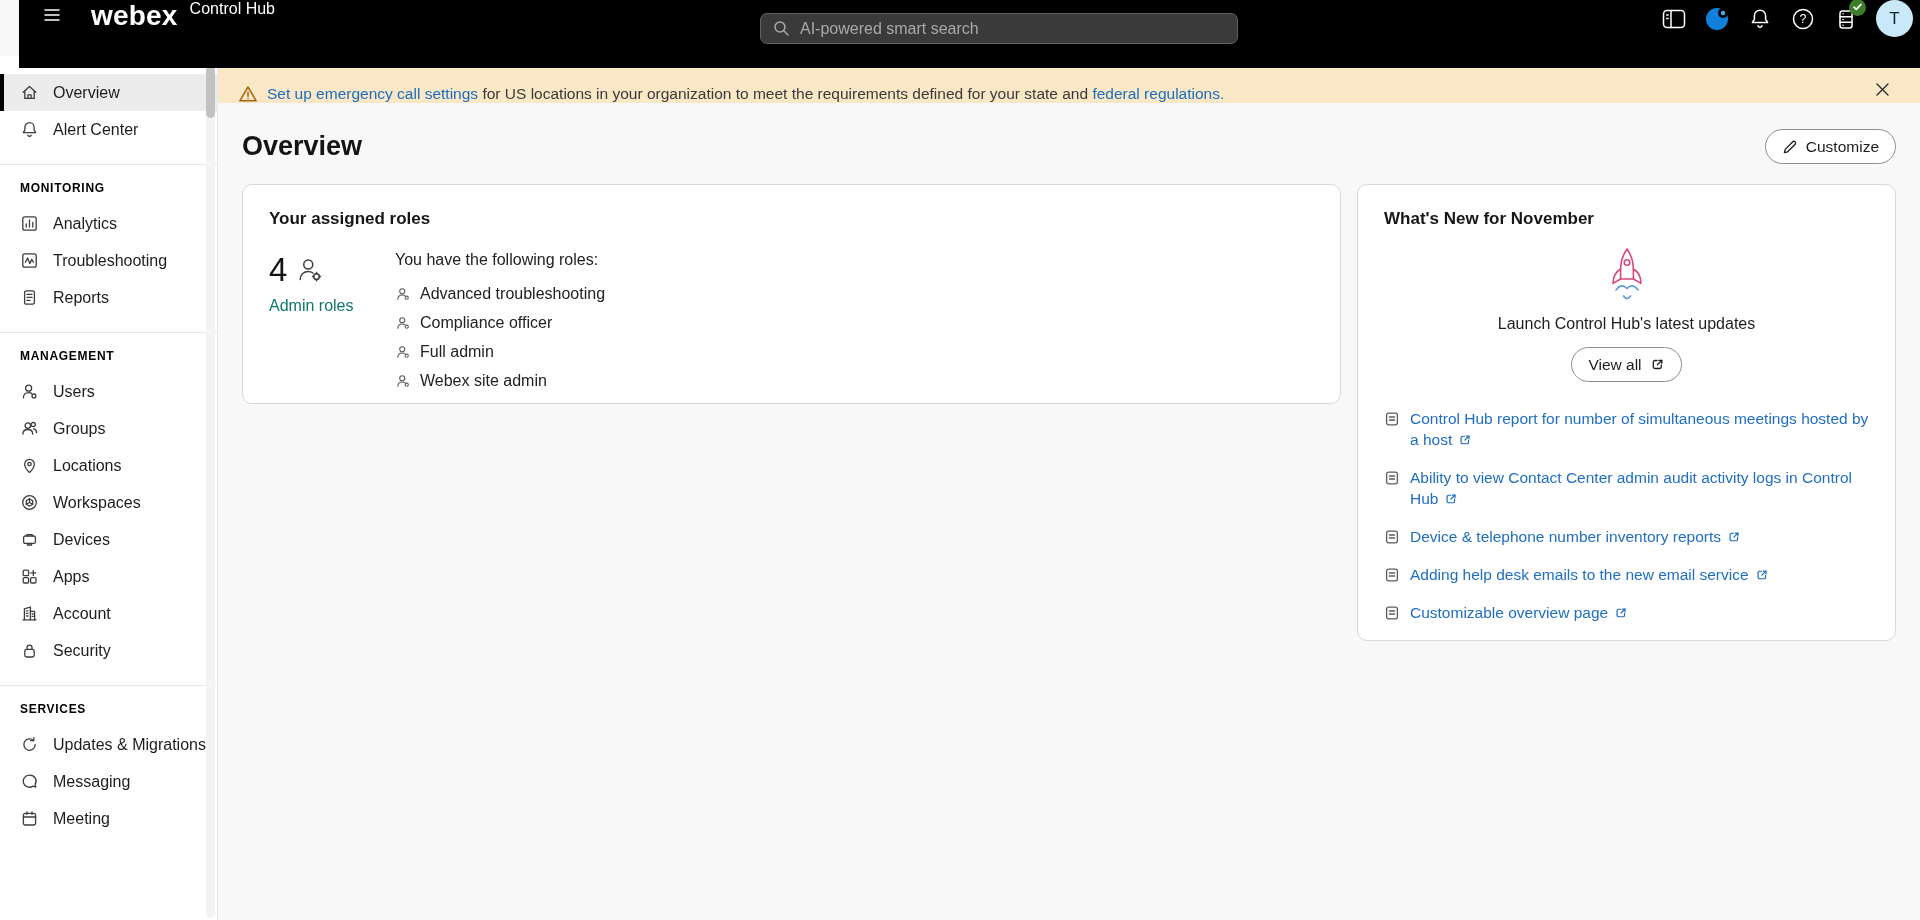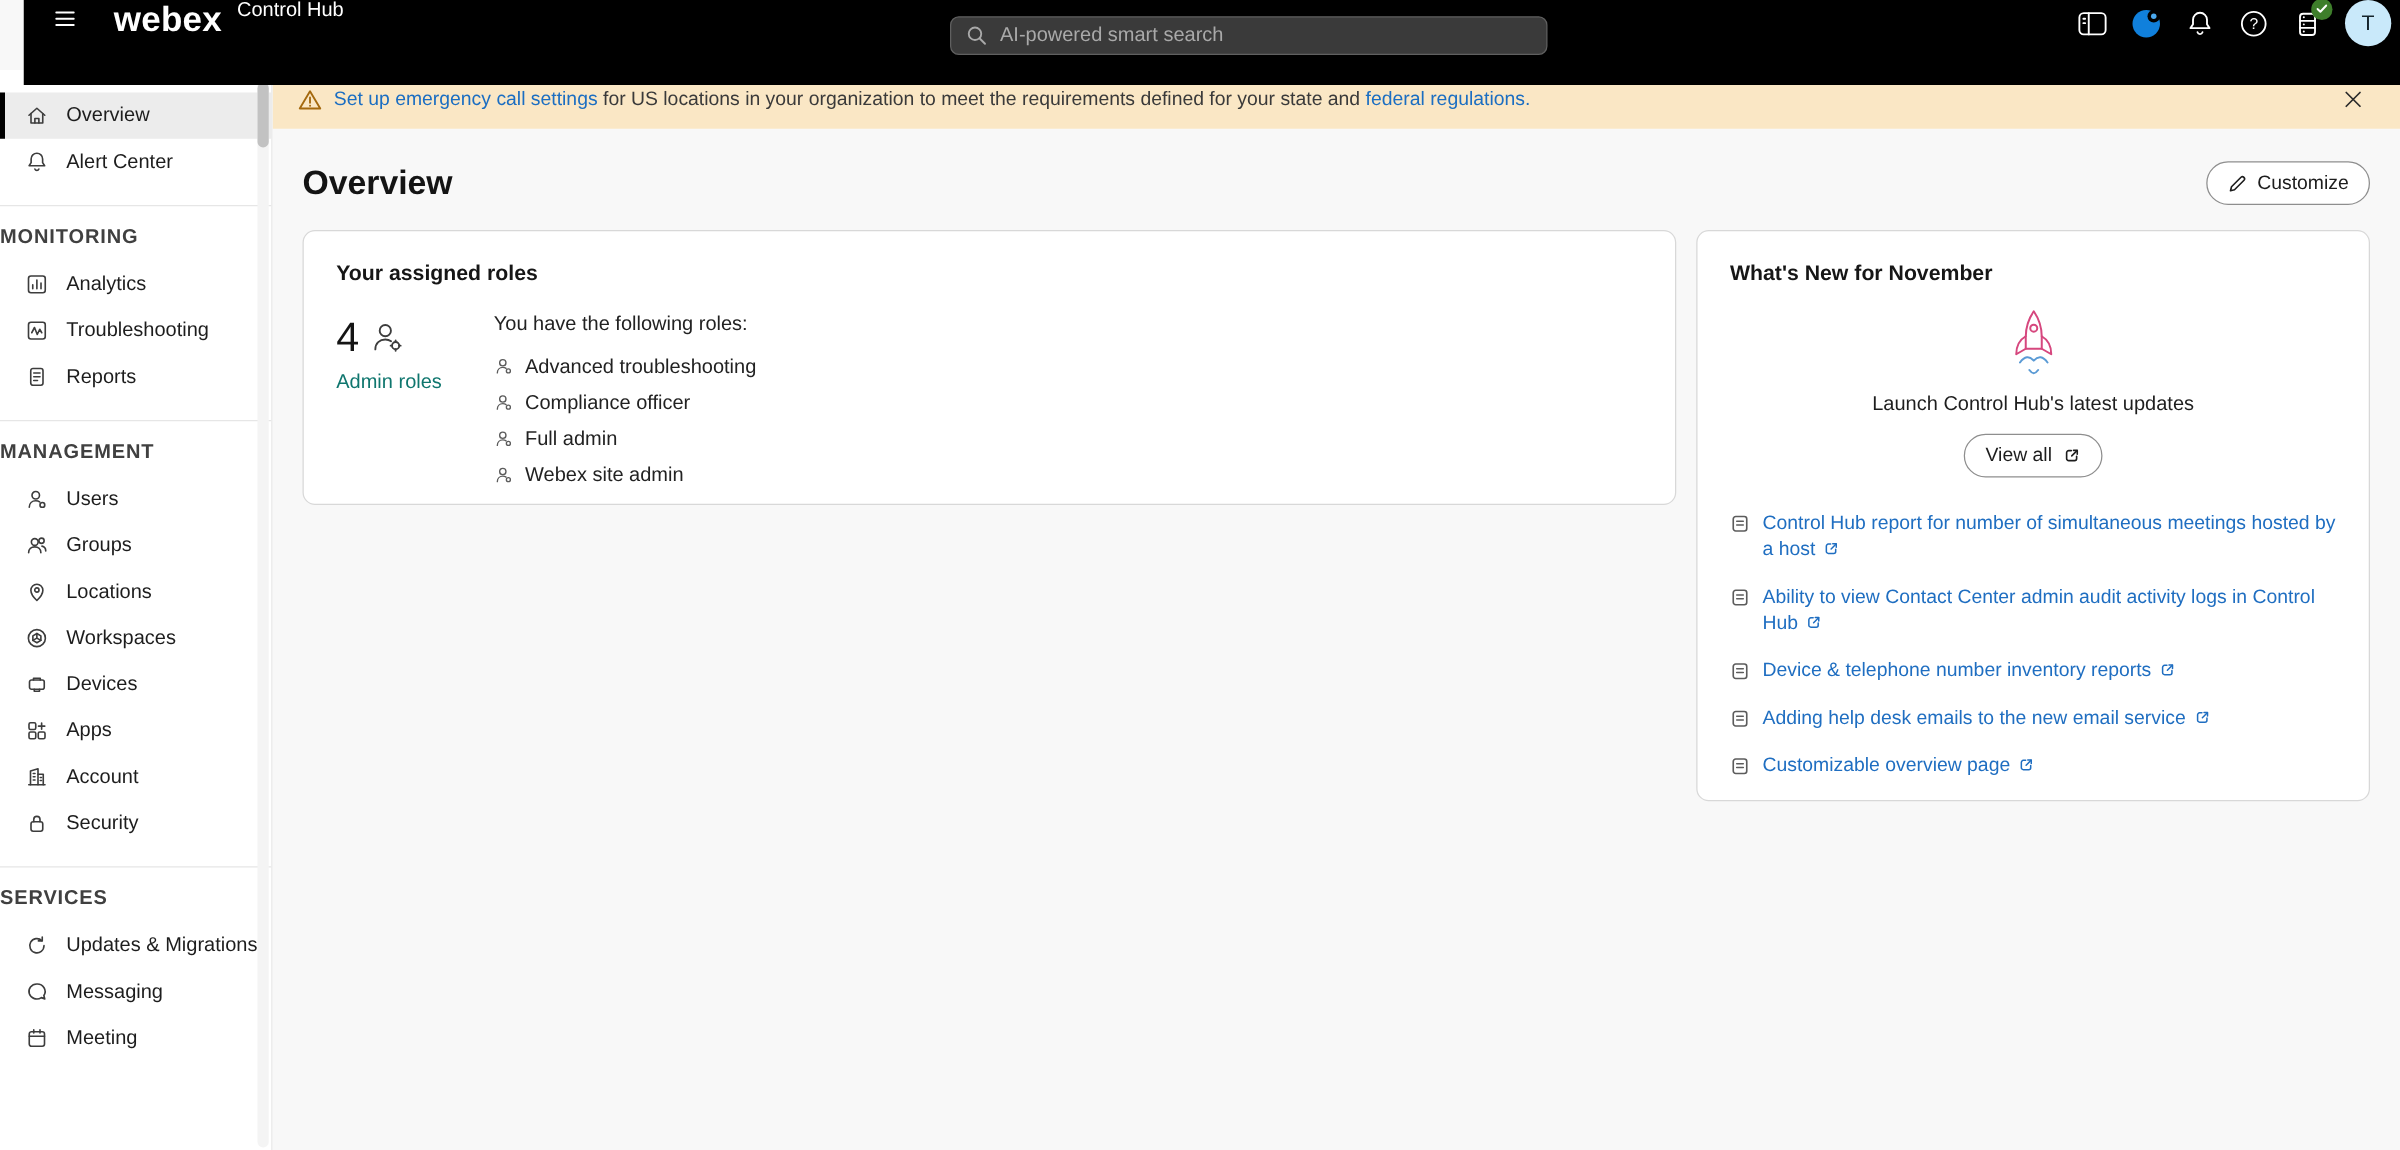--- a/index.html
+++ b/index.html
@@ -19,54 +19,54 @@
   .hicon { position:relative; width:26px; height:26px; display:flex; align-items:center; justify-content:center; cursor:pointer; }
   .whatsnew-circle { width:26px; height:26px; }
   .badge-check { position:absolute; top:-7px; right:-7px; width:17px; height:17px; background:#3E7E2B; border-radius:50%; display:flex; align-items:center; justify-content:center; }
   .avatar { width:37px; height:37px; border-radius:50%; background:#C9E9FA; color:#14232b; display:flex; align-items:center; justify-content:center; font-size:17px; cursor:pointer; }
 
   svg.hi { stroke:#fff; fill:none; stroke-width:1.5; stroke-linecap:round; stroke-linejoin:round; display:block; }
   svg.si { stroke:#3d3d3d; fill:none; stroke-width:1.3; stroke-linecap:round; stroke-linejoin:round; display:block; flex:0 0 auto; }
   svg.gi { stroke:#5c5c5c; fill:none; stroke-width:1.3; stroke-linecap:round; stroke-linejoin:round; display:block; flex:0 0 auto; }
 
   
-  .banner { position:absolute; top:56px; left:218px; right:0; height:47px; background:#FAE7C5; display:flex; align-items:center; padding:0 24px 0 20px; gap:9px; font-size:15.5px; color:#3a3a3a; z-index:20; }
+  .banner { position:absolute; top:56px; left:218px; right:0; height:47px; background:#FAE7C5; display:flex; align-items:flex-end; padding:0 24px 0 20px; gap:9px; font-size:15.5px; color:#3a3a3a; z-index:20; }
   .banner a { color:#1B6EC2; text-decoration:none; cursor:pointer; }
   .banner .close { margin-left:auto; width:28px; height:28px; display:flex; align-items:center; justify-content:center; cursor:pointer; }
 
   
   .sidebar { position:absolute; top:56px; left:0; width:218px; bottom:0; background:#fff; border-right:1px solid #E8E8E8; padding-top:18px; z-index:25; }
   .sb-scroll-track { position:absolute; top:2px; right:2px; width:9px; bottom:2px; background:#F4F4F4; border-radius:5px; }
   .sb-scroll-thumb { position:absolute; top:10px; right:2px; width:9px; height:52px; background:#C2C2C2; border-radius:5px; cursor:pointer; }
   .sb-item { height:37px; display:flex; align-items:center; gap:14px; padding-left:20px; font-size:16px; color:#1d1d1d; cursor:pointer; position:relative; }
   .sb-item.selected { background:#ECECEC; }
   .sb-item.selected::before { content:""; position:absolute; left:0; top:0; bottom:0; width:4px; background:#000; }
   .sb-divider { height:1px; background:#E6E6E6; margin:16px 0; }
-  .sb-section { font-size:16px; font-weight:700; letter-spacing:.7px; color:#404040; margin:6px 0 10px 0; }
+  .sb-section { font-size:12px; font-weight:700; letter-spacing:.7px; color:#000000; padding-left:20px; margin:6px 0 10px 0; }
 
   
   .main { position:absolute; left:218px; top:103px; right:0; bottom:0; background:#F8F8F8; }
   .page-head { display:flex; justify-content:space-between; align-items:center; margin:26px 24px 0 24px; }
   .page-title { font-size:27px; font-weight:700; color:#141414; }
   .btn-pill { display:flex; align-items:center; gap:8px; background:#fff; border:1px solid #8E8E8E; border-radius:18px; height:35px; padding:0 16px; font-size:15.5px; color:#1d1d1d; cursor:pointer; font-family:inherit; }
 
   .cards { display:flex; align-items:flex-start; gap:16px; margin:20px 24px 0 24px; }
   .card { background:#fff; border:1px solid #D8D8D8; border-radius:10px; }
   .card-title { font-size:17px; font-weight:700; color:#161616; }
 
   
   .roles-card { flex:1; height:220px; padding:24px 26px; }
   .roles-body { display:flex; margin-top:22px; }
   .roles-count-col { width:126px; }
   .roles-count-row { display:flex; align-items:center; gap:8px; }
   .roles-count { font-size:33px; font-weight:400; color:#141414; }
   .roles-count-label { margin-top:8px; font-size:16px; color:#0f766e; }
   .roles-list-col { font-size:16px; color:#222; }
   .roles-intro { margin-bottom:16px; }
-  .role-row { display:flex; align-items:flex-start; gap:9px; margin-bottom:11px; }
+  .role-row { display:flex; align-items:center; gap:9px; margin-bottom:11px; }
 
   
   .new-card { width:539px; height:457px; padding:24px 26px; }
   .rocket-wrap { display:flex; justify-content:center; margin-top:14px; }
   .new-subtitle { text-align:center; margin-top:10px; font-size:16px; color:#1e1e1e; }
   .viewall-wrap { display:flex; justify-content:center; margin-top:14px; }
   .new-links { margin-top:26px; }
   .link-row { display:flex; align-items:flex-start; gap:10px; margin-bottom:15px; }
   .link-row .doc { margin-top:3px; }
   .link-row a { color:#1F6EC1; font-size:15.5px; line-height:21px; text-decoration:none; cursor:pointer; }

